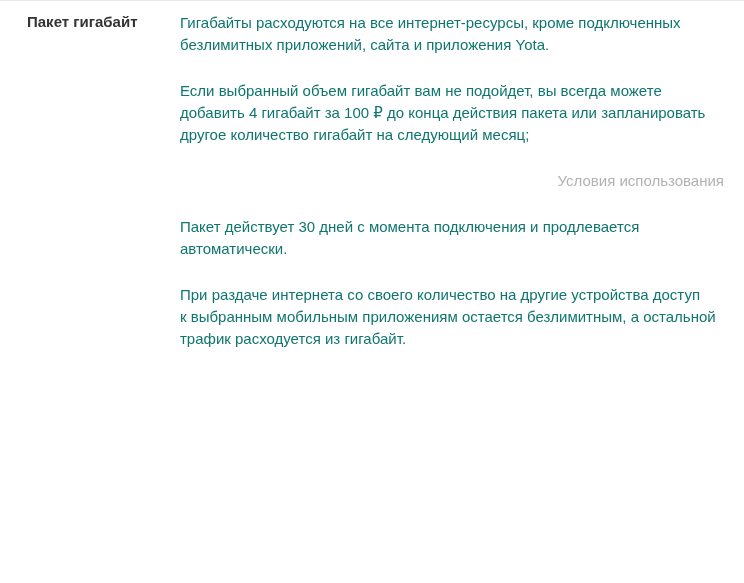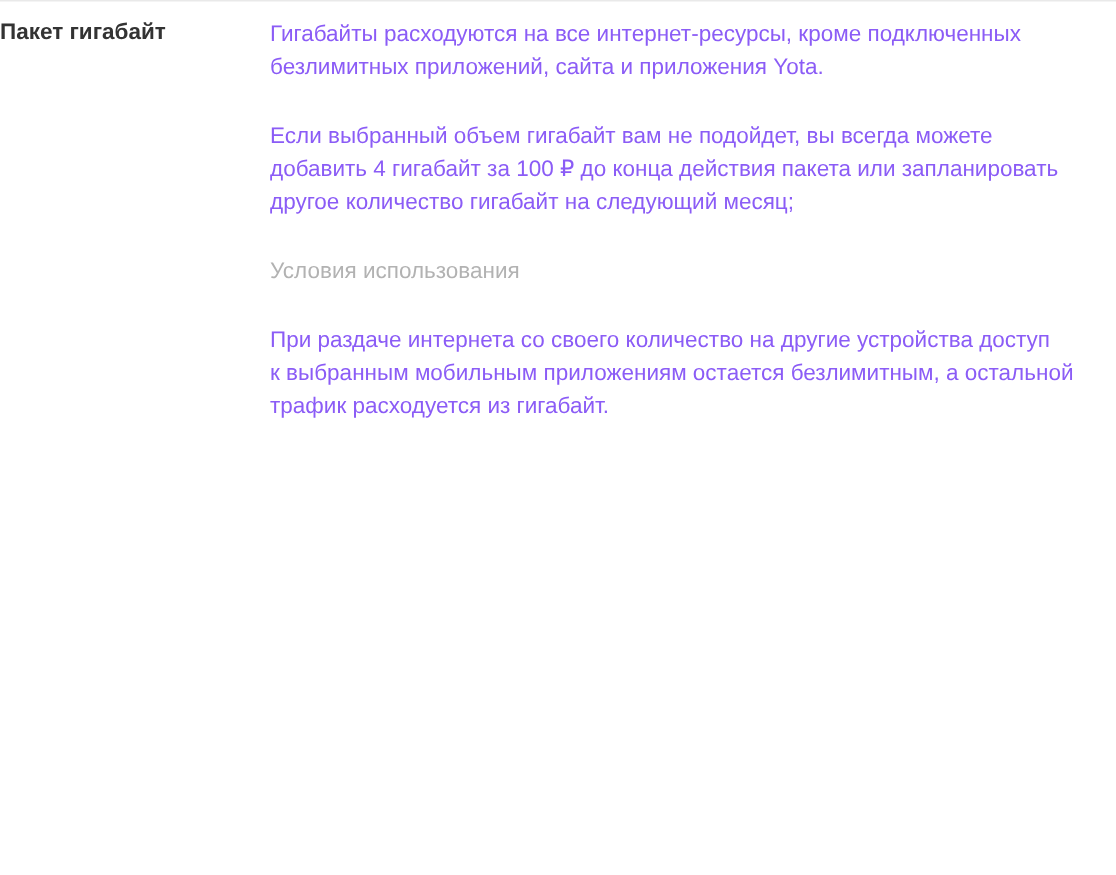--- a/index.html
+++ b/index.html
@@ -19,46 +19,47 @@
     display: flex;
     align-items: flex-start;
     border-top: 1px solid #e9e9e9;
     padding-top: 11px;
     box-sizing: border-box;
   }
   .term-col {
     width: 180px;
     flex: 0 0 180px;
     box-sizing: border-box;
-    padding-left: 0;
+    padding-left: 27px;
   }
   .term {
     font-size: 15px;
     font-weight: bold;
     color: #333333;
     line-height: 20px;
   }
   .def-col {
     flex: 1 1 auto;
     box-sizing: border-box;
     padding-right: 10px;
     max-width: 554px;
   }
   .para {
     margin: 0 0 24px 0;
     font-size: 15px;
     line-height: 22px;
-    color: #8b5cf6;
+    color: #0f766e;
     white-space: pre-line;
   }
   .para.first {
     margin-top: 0;
   }
   .para.muted {
     color: #b2b2b2;
+    text-align: right;
   }
 </style>
 </head>
 <body>
 
 <div class="page">
   <div class="spec-row">
 
     <div class="term-col">
       <div class="term">Пакет гигабайт</div>
@@ -67,20 +68,22 @@
     <div class="def-col">
       <p class="para first">Гигабайты расходуются на все интернет-ресурсы, кроме подключенных
 безлимитных приложений, сайта и приложения Yota.</p>
 
       <p class="para">Если выбранный объем гигабайт вам не подойдет, вы всегда можете
 добавить 4 гигабайт за 100 ₽ до конца действия пакета или запланировать
 другое количество гигабайт на следующий месяц;</p>
 
       <p class="para muted">Условия использования</p>
 
+      <p class="para">Пакет действует 30 дней с момента подключения и продлевается
+автоматически.</p>
 
 
 
 
       <p class="para">При раздаче интернета со своего количество на другие устройства доступ
 к выбранным мобильным приложениям остается безлимитным, а остальной
 трафик расходуется из гигабайт.</p>
     </div>
 
   </div>

